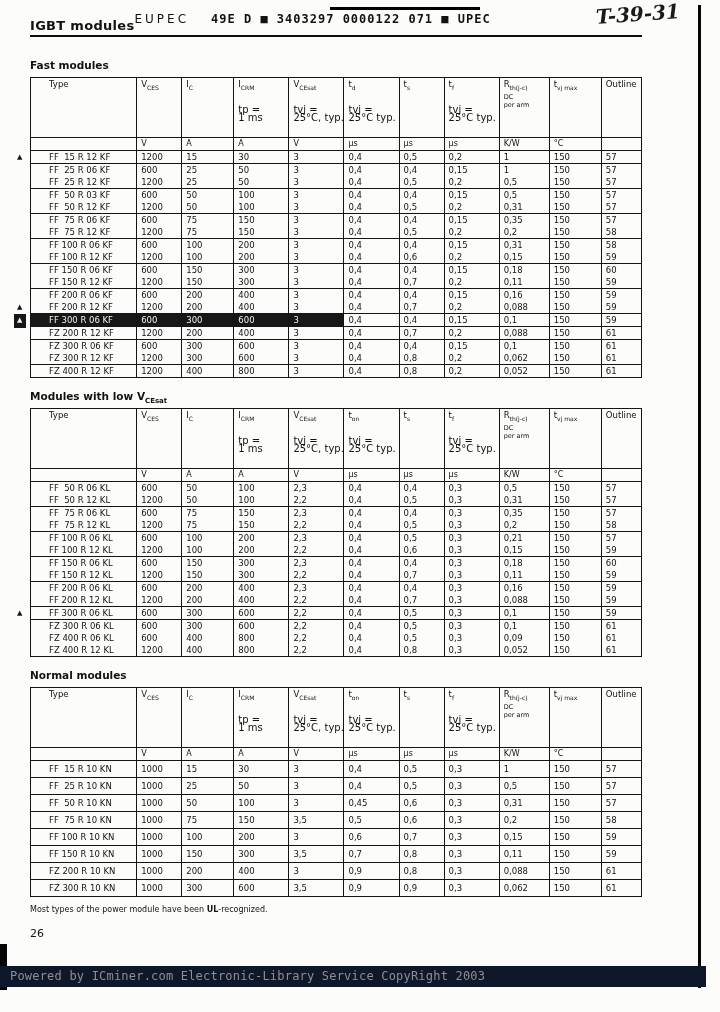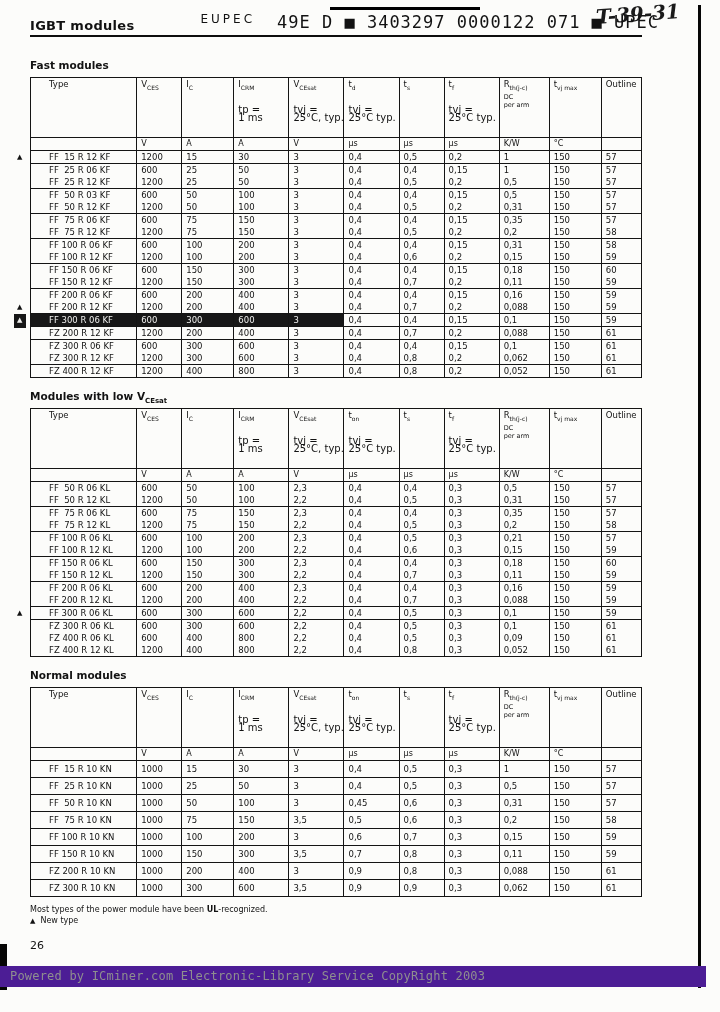--- a/index.html
+++ b/index.html
@@ -21,22 +21,22 @@
   .handwritten {
     position: absolute; top: 2px; right: 40px;
     font-family: "DejaVu Serif", serif; font-style: italic; font-weight: bold;
     font-size: 20px; transform: rotate(-4deg); color: #1a1a1a;
   }
 
   .content { position: absolute; top: 12px; left: 30px; width: 612px; }
 
   .hdr-row { display: flex; align-items: flex-start; height: 20px; }
   .hdr-title { font-size: 13px; font-weight: bold; letter-spacing: 0.3px; white-space: nowrap; margin-top: 6px; }
-  .hdr-brand { font-size: 12px; letter-spacing: 3px; margin-left: 66px; white-space: nowrap; }
-  .hdr-code { font-family: "DejaVu Sans Mono", monospace; font-weight: normal; font-size: 17px; margin-left: 22px; letter-spacing: 1px; white-space: nowrap; }
+  .hdr-brand { font-size: 12px; letter-spacing: 3px; white-space: nowrap; }
+  .hdr-code { font-family: "DejaVu Sans Mono", monospace; font-weight: bold; font-size: 12px; margin-left: 22px; letter-spacing: 1px; white-space: nowrap; }
   .hdr-rule { border: none; border-top: 2px solid #0d0d0d; margin: 3px 0 0 0; width: 612px; }
 
   .sec-title { font-size: 10.5px; font-weight: bold; margin: 12px 0 3px 0; }
   .sec-title.first { margin-top: 22px; }
   .sec-title sub { font-size: 7px; }
 
   table.spec { border-collapse: collapse; table-layout: fixed; width: 612px; border: 1.2px solid #141414; }
   .spec th, .spec td { border-left: 1px solid #141414; font-weight: normal; text-align: left; padding: 1px 2px 0 4px; }
   .spec th:first-child, .spec td:first-child { border-left: none; padding-left: 18px; }
   .spec thead th { vertical-align: top; }
@@ -56,21 +56,21 @@
   tr.hl td.dark { background: #171717; color: #f0f0ee; }
   tr.hl .flag { color: #f0f0ee; background: #171717; left: -17px; top: 0; padding: 1px 4px 2px 3px; }
 
   .notes { margin-top: 7px; font-size: 8px; }
   .note-line { line-height: 11px; }
   .note-line .tri { font-size: 7px; margin-right: 5px; }
   .page-num { margin-top: 12px; font-size: 11px; }
 
   .footer-bar {
     position: absolute; left: 0; top: 966px; width: 706px; height: 21px;
-    background: #4c1d95; color: #8f8f8f;
+    background: #0f172a; color: #8f8f8f;
     font-family: "DejaVu Sans Mono", monospace; font-size: 12px; line-height: 21px;
     padding-left: 10px; letter-spacing: 0.2px; white-space: nowrap; overflow: hidden;
   }
 </style>
 </head>
 <body>
 
 <div class="page">
 
   <div class="barcode-line"></div>
@@ -863,21 +863,20 @@
             <td>0,3</td>
             <td>0,062</td>
             <td>150</td>
             <td>61</td>
           </tr>
         </tbody>
       </table>
 
     <div class="notes">
       <div class="note-line"><span>Most types of the power module have been </span><b>UL</b><span>-recognized.</span></div>
-      <div class="note-line"><span class="tri">▲</span><span>New type</span></div>
     </div>
 
     <div class="page-num">26</div>
 
   </div>
 
   <div class="footer-bar"><span>Powered by ICminer.com Electronic-Library Service CopyRight 2003</span></div>
 
 </div>
 

